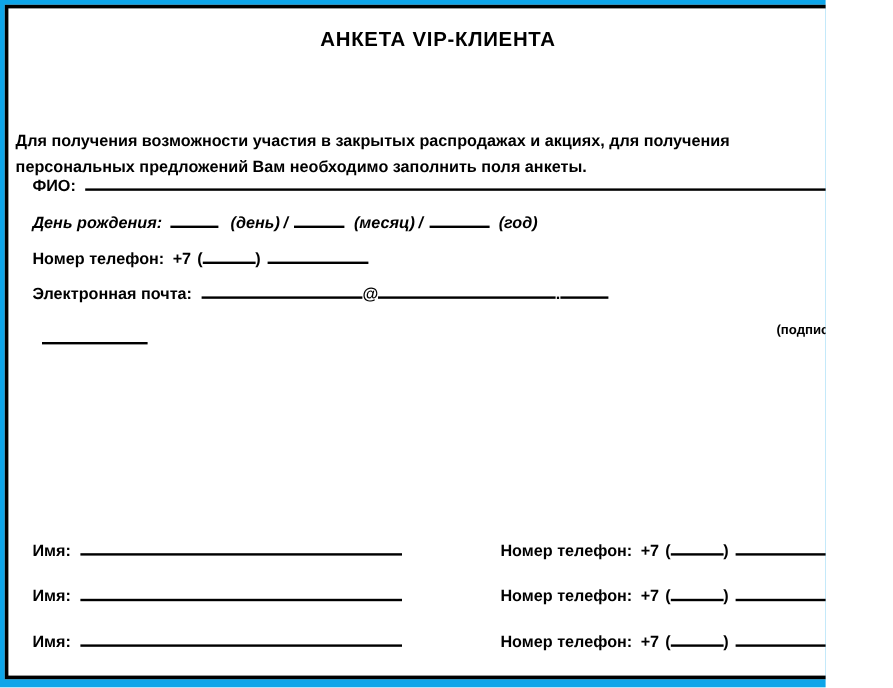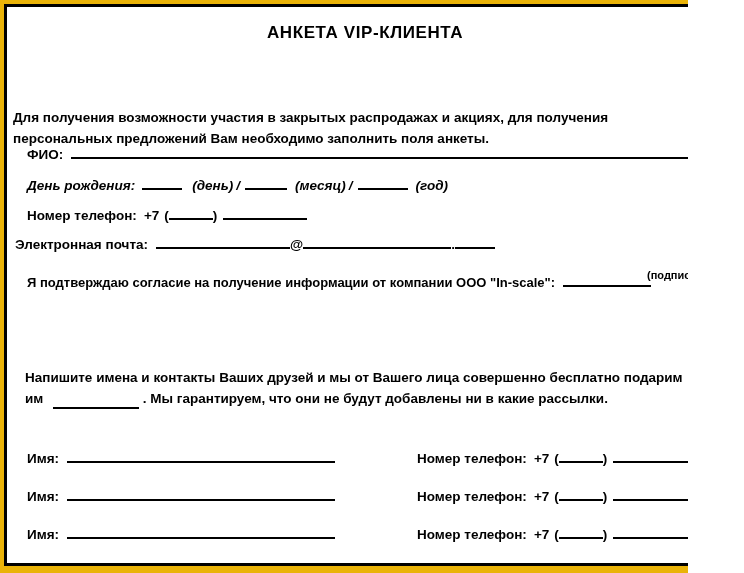--- a/index.html
+++ b/index.html
@@ -9,21 +9,21 @@
     background: #ffffff;
   }
   body {
     font-family: "Liberation Sans", sans-serif;
     color: #000000;
   }
   #page {
     position: relative;
     width: 688px;
     height: 573px;
-    background: #eab308;
+    background: #0ea5e9;
     overflow: hidden;
     box-sizing: border-box;
     padding-left: 12px;
   }
   .form-frame {
     position: absolute;
     left: 4px;
     top: 4px;
     width: 722px;
     height: 562px;
@@ -76,21 +76,21 @@
     display: inline-block;
     border-bottom: 2px solid #000000;
     height: 13px;
     vertical-align: bottom;
     margin: 0 2px;
   }
 
   #row-fio   { left: 20px; top: 113px; }
   #row-bday  { left: 20px; top: 144px; font-style: italic; }
   #row-phone { left: 20px; top: 174px; }
-  #row-email { left: 8px; top: 203px; }
+  #row-email { left: 20px; top: 203px; }
 
   #row-consent {
     left: 20px;
     top: 241px;
     font-size: 13px;
   }
   #signature-note {
     position: absolute;
     left: 640px;
     top: 262px;
@@ -159,34 +159,25 @@
       <div id="row-email" class="row">
         <span class="lbl">Электронная почта:</span>
         <span class="blank tight" style="width:134px;margin-left:8px;margin-right:0;"></span>
         <span class="lbl tight">@</span>
         <span class="blank tight" style="width:148px;margin:0;"></span>
         <span class="lbl tight">.</span>
         <span class="blank tight" style="width:40px;margin:0;"></span>
       </div>
 
       <div id="row-consent" class="row">
-        <span class="lbl">Я подтверждаю согласие на получение информации от компании ООО "In-scale":</span>
         <span class="blank" style="width:88px;margin-left:8px;"></span>
       </div>
       <div id="signature-note">(подпись)</div>
 
 
-      <div id="gift-para" class="para">
-        <div>Напишите имена и контакты Ваших друзей и мы от Вашего лица совершенно бесплатно подарим</div>
-        <div>
-          <span>им</span>
-          <span class="blank" style="width:86px;margin-left:6px;margin-right:0;"></span>
-          <span>. Мы гарантируем, что они не будут добавлены ни в какие рассылки.</span>
-        </div>
-      </div>
 
       <div class="friend-row friend-name fr-1">
         <span class="lbl">Имя:</span>
         <span class="blank" style="width:268px;margin-left:8px;"></span>
       </div>
       <div class="friend-row friend-phone fr-1">
         <span class="lbl">Номер телефон:</span>
         <span class="lbl" style="margin-left:7px;">+7</span>
         <span class="lbl" style="margin-left:5px;">(</span>
         <span class="blank tight" style="width:44px;margin:0;"></span>

